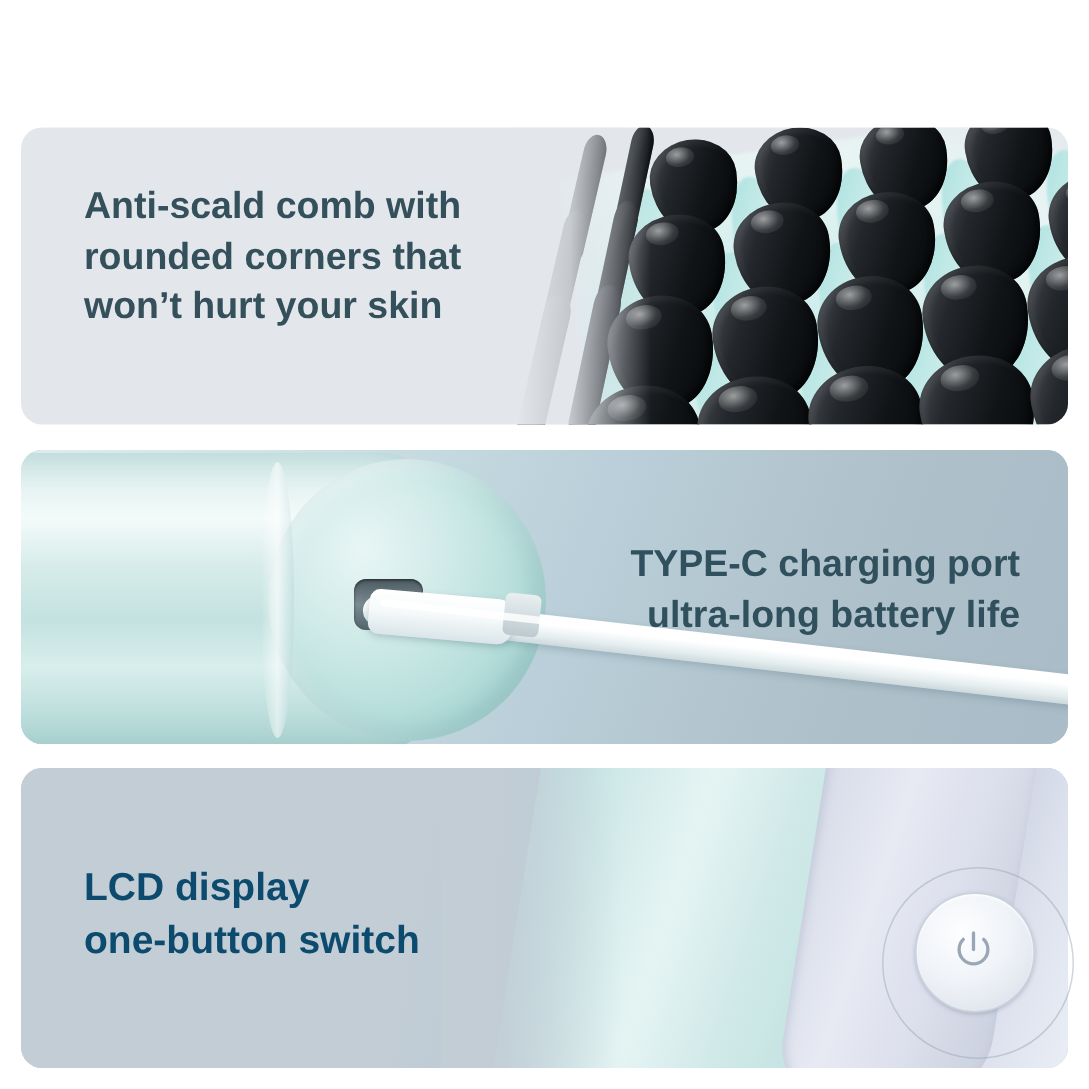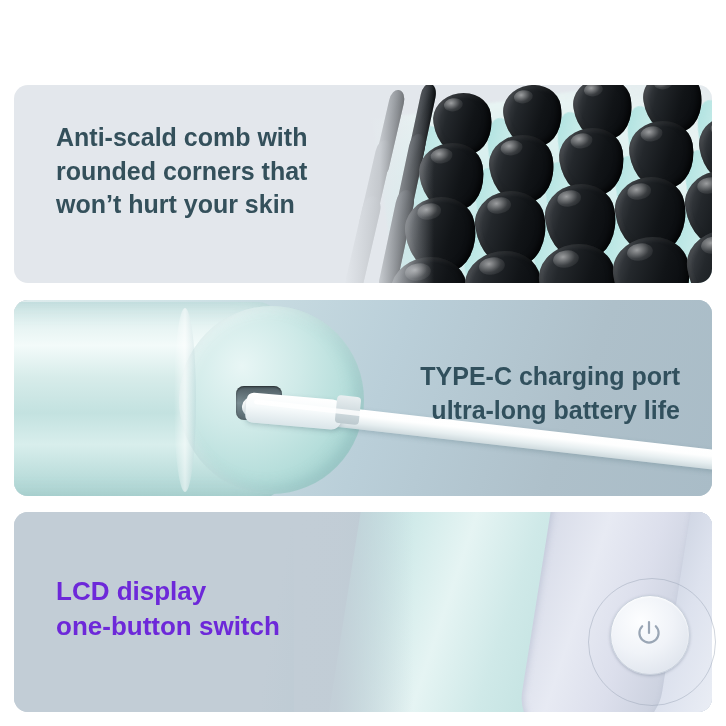--- a/index.html
+++ b/index.html
@@ -66,21 +66,21 @@
     top: 60px;
     font-size: 25px;
     text-align: right;
     color: #31505d;
   }
   .caption-3 {
     left: 42px;
     top: 62px;
     font-size: 26px;
     text-align: left;
-    color: #6d28d9;
+    color: #0c4a6e;
   }
 
   
   .comb-wrap {
     position: absolute;
     left: 330px;
     top: 0;
     width: 368px;
     height: 198px;
     overflow: hidden;

